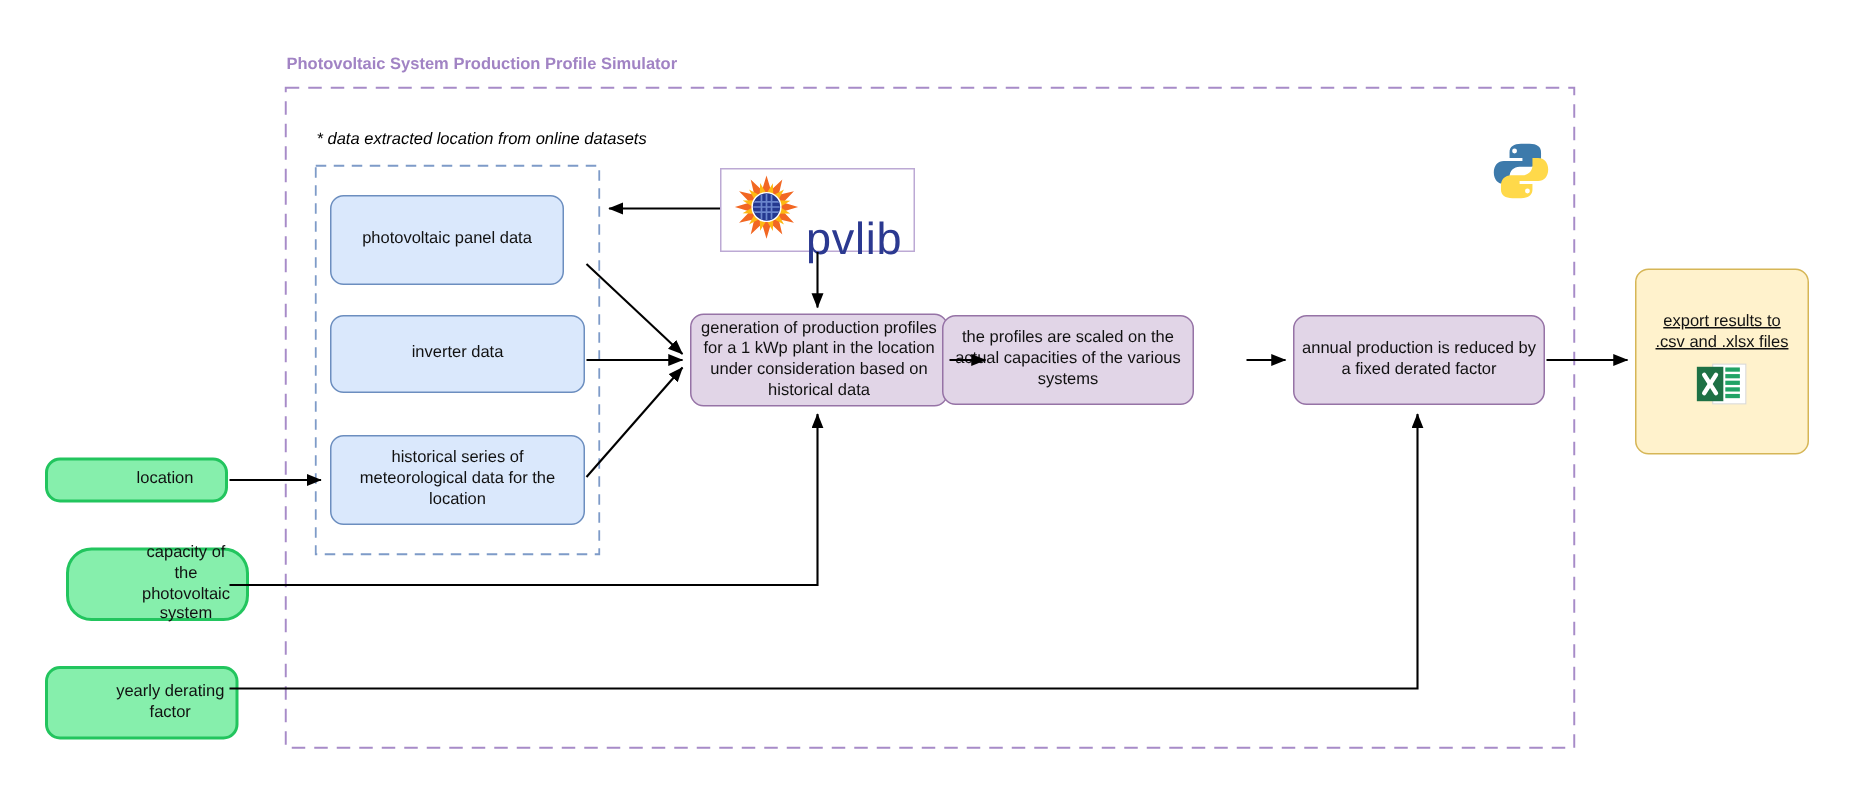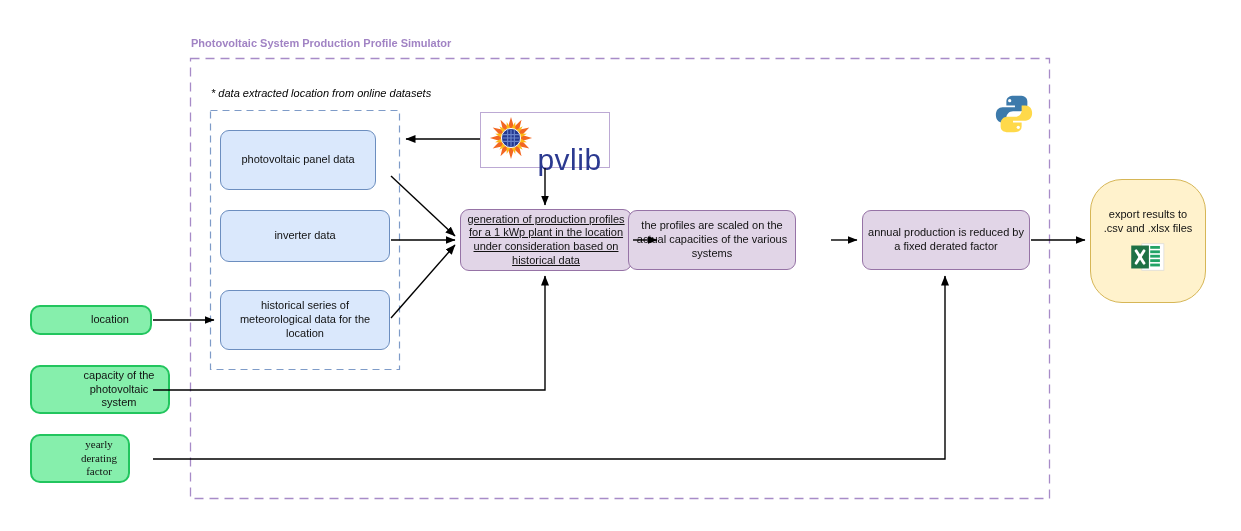--- a/index.html
+++ b/index.html
@@ -60,30 +60,31 @@
     letter-spacing: 0.5px;
     margin-top: 40px;
   }
   .python-logo { position: absolute; left: 993px; top: 93px; }
   .export-node {
     position: absolute;
     left: 1090px; top: 179px;
     width: 116px; height: 124px;
     background: #fff2cc;
     border: 1px solid #d6b656;
-    border-radius: 32px;
+    border-radius: 9px;
     display: flex;
     flex-direction: column;
     align-items: center;
     justify-content: center;
     text-align: center;
     font-size: 11px;
     line-height: 1.3;
     padding: 4px 8px;
     gap: 6px;
+    text-decoration: underline;
   }
   svg.overlay {
     position: absolute;
     left: 0; top: 0;
     pointer-events: none;
   }
 </style>
 </head>
 <body>
 
@@ -122,27 +123,27 @@
       <path fill="#ffd94a" d="M22 41c5 0 8-2 8-6v-4h-9v-2h13c4 0 7-3 7-8s-3-8-7-8h-4v5c0 4-3 7-7 7h-8c-4 0-7 3-7 7v3c0 4 3 6 8 6z"></path>
       <circle cx="17.5" cy="8" r="1.7" fill="#ffffff"></circle>
       <circle cx="26.5" cy="36" r="1.7" fill="#ffffff"></circle>
     </svg>
   </div>
 
   <div class="node blue-node" style="left:220px; top:130px; width:156px; height:60px;">photovoltaic panel data</div>
   <div class="node blue-node" style="left:220px; top:210px; width:170px; height:52px;">inverter data</div>
   <div class="node blue-node" style="left:220px; top:290px; width:170px; height:60px;">historical series of meteorological data for the location</div>
 
-  <div class="node purple-node" style="left:460px; top:209px; width:172px; height:62px; padding:2px 3px;text-decoration:underline;">generation of production profiles for a 1 kWp plant in the location under consideration based on historical data</div>
+  <div class="node purple-node" style="left:460px; top:209px; width:172px; height:62px; padding:2px 3px;">generation of production profiles for a 1 kWp plant in the location under consideration based on historical data</div>
   <div class="node purple-node" style="left:628px; top:210px; width:168px; height:60px;">the profiles are scaled on the actual capacities of the various systems</div>
   <div class="node purple-node" style="left:862px; top:210px; width:168px; height:60px;text-align:center;">annual production is reduced by a fixed derated factor</div>
 
   <div class="node yellow-node" style="left:30px; top:305px; width:122px; height:30px;">location</div>
-  <div class="node yellow-node" style="left:30px; top:365px; width:140px; height:49px;">capacity of the photovoltaic system</div>
-  <div class="node yellow-node" style="left:30px; top:434px; width:100px; height:49px;font-family:Liberation Serif, serif;">yearly derating factor</div>
+  <div class="node yellow-node" style="left:44px; top:365px; width:122px; height:49px;border-radius:17px;">capacity of the photovoltaic system</div>
+  <div class="node yellow-node" style="left:30px; top:444px; width:129px; height:49px;">yearly derating factor</div>
 
   <div class="export-node">
     <span>export results to .csv and .xlsx files</span>
     <span>
       <svg width="36" height="30" viewBox="0 0 40 34">
         <rect x="13" y="2" width="25" height="30" fill="#ffffff" stroke="#d9d9d9" stroke-width="0.8"></rect>
         <g fill="#21a366">
           <rect x="16" y="4.5" width="4.5" height="3.2"></rect>
             <rect x="22.5" y="4.5" width="11" height="3.2"></rect>
           <rect x="16" y="9.5" width="4.5" height="3.2"></rect>

